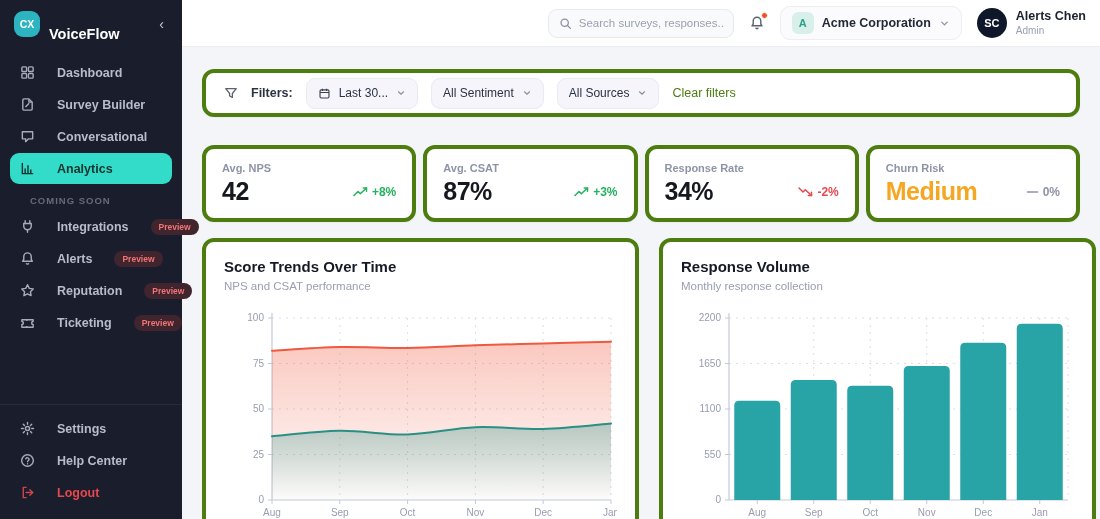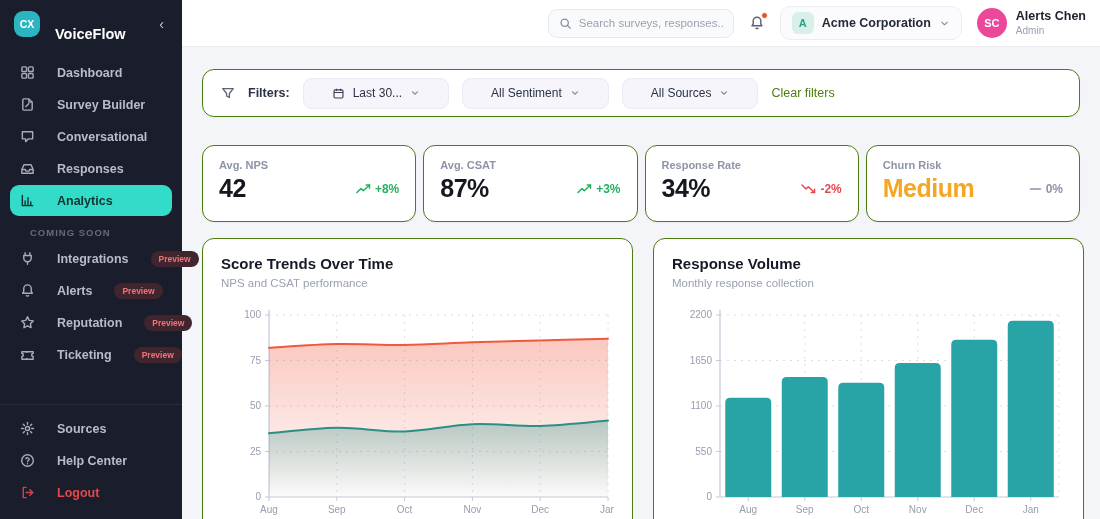--- a/index.html
+++ b/index.html
@@ -2,21 +2,21 @@
 <html><head>
 <meta charset="utf-8">
 <style>
   * { margin:0; padding:0; box-sizing:border-box; }
   html,body { width:1100px; height:519px; overflow:hidden; }
   body { font-family:"Liberation Sans", sans-serif; background:#f4f5f9; color:#161a26; position:relative; }
   svg { display:block; }
 
   
   .sidebar { position:absolute; left:0; top:0; width:182px; height:519px; background:#1a1e2c; display:flex; flex-direction:column; z-index:5; }
-  .side-header { height:47px; display:flex; align-items:center; gap:15px; padding:0 14px; flex:none; }
+  .side-header { height:47px; display:flex; align-items:center; gap:9px; padding:0 14px; flex:none; }
   .logo-badge { width:26px; height:26px; border-radius:9px; background:#2cb5c0; color:#fff; font-size:10.5px; font-weight:bold; display:flex; align-items:center; justify-content:center; flex:none; }
   .app-name { color:#fff; font-size:14.5px; font-weight:bold; flex:1;margin-top:20px; }
   .collapse { color:#c6cad6; font-size:14px; cursor:pointer; padding:0 4px; }
   .nav { padding:10px 10px 0; }
   .nav-item { height:31px; display:flex; align-items:center; gap:22px; padding:0 10px; border-radius:9px; color:#b7bcc9; font-size:12.5px; font-weight:600; cursor:pointer; margin-bottom:1px; }
   .nav-item .ic { display:flex; flex:none; opacity:.9; }
   .nav-item.active { background:#33dbc9; color:#123430; }
   .nav-item.active .ic { opacity:1; }
   .section-label { color:#646b7d; font-size:9.5px; font-weight:bold; letter-spacing:1px; margin:11px 10px 5px 20px; }
   .pv-badge { margin-left:auto; background:#40242e; color:#f07575; font-size:8.5px; font-weight:bold; padding:3px 8px; border-radius:8px; }
@@ -28,31 +28,31 @@
   .topbar { position:absolute; left:182px; top:0; right:0; height:47px; background:#ffffff; border-bottom:1px solid #ecedf3; display:flex; align-items:center; justify-content:flex-end; gap:15px; padding:0 14px 0 0; z-index:4; }
   .searchbox { width:186px; height:29px; background:#f9fafc; border:1px solid #e7e9f1; border-radius:9px; display:flex; align-items:center; gap:7px; padding:0 10px; }
   .searchbox input { border:none; outline:none; background:transparent; font-family:"Liberation Sans",sans-serif; font-size:11.5px; color:#3a404f; width:100%; }
   .searchbox input::placeholder { color:#9ba1b2; }
   .bell-wrap { position:relative; cursor:pointer; display:flex; }
   .bell-dot { position:absolute; top:-3px; right:-3px; width:7px; height:7px; border-radius:50%; background:#f04f23; border:1.5px solid #fff; }
   .org-pill { height:34px; display:flex; align-items:center; gap:8px; border:1px solid #edeef4; background:#fbfbfd; border-radius:10px; padding:0 11px; cursor:pointer; }
   .org-avatar { width:22px; height:22px; border-radius:6px; background:#d9f0ea; color:#2aa189; font-size:11px; font-weight:bold; display:flex; align-items:center; justify-content:center; }
   .org-name { font-size:12.5px; font-weight:600; color:#242a38; }
   .user-wrap { display:flex; align-items:center; gap:9px; cursor:pointer; }
-  .user-avatar { width:30px; height:30px; border-radius:50%; background:#ec4899; color:#fff; font-size:11px; font-weight:bold; display:flex; align-items:center; justify-content:center; }
+  .user-avatar { width:30px; height:30px; border-radius:50%; background:#0f172a; color:#fff; font-size:11px; font-weight:bold; display:flex; align-items:center; justify-content:center; }
   .user-name { font-size:12.5px; font-weight:600; color:#1c212e; line-height:1.25; }
   .user-role { font-size:10px; color:#98a0b2; line-height:1.2; }
 
   
   .content { position:absolute; left:182px; top:47px; right:0; bottom:0; padding:22px 20px 0; overflow:hidden; }
-  .card { background:#fff; border:1px solid #4d7c0f; border-radius:12px; box-shadow:0 1px 2px rgba(16,24,40,.04); }
+  .card { background:#fff; border:4px solid #4d7c0f; border-radius:12px; box-shadow:0 1px 2px rgba(16,24,40,.04); }
 
   .filters-bar { height:48px; display:flex; align-items:center; gap:13px; padding:0 18px; margin-bottom:28px; }
   .filters-label { font-size:12.5px; font-weight:600; color:#2b3242; }
-  .pill { height:31px; display:flex; align-items:center; gap:8px; background:#f5f5fb; border:1px solid #e9eaf3; border-radius:9px; padding:0 28px; font-size:12px; color:#2b3242; cursor:pointer; }
+  .pill { height:31px; display:flex; align-items:center; gap:8px; background:#f5f5fb; border:1px solid #e9eaf3; border-radius:9px; padding:0 11px; font-size:12px; color:#2b3242; cursor:pointer; }
   .clear-link { font-size:12.5px; color:#4d7c0f; cursor:pointer; margin-left:0; }
 
   .kpi-row { display:grid; grid-template-columns:repeat(4,1fr); gap:7px; margin-bottom:16px; }
   .kpi-card { padding:13px 16px; height:77px; }
   .kpi-label { font-size:11px; font-weight:600; color:#8e94a7; margin-bottom:3px; }
   .kpi-line { display:flex; align-items:center; justify-content:space-between; }
   .kpi-value { font-size:25px; font-weight:800; letter-spacing:-.5px; color:#15181f; }
   .kpi-value.orange { color:#f5a623; }
   .trend { display:flex; align-items:center; gap:4px; font-size:12px; font-weight:bold; }
   .trend.up { color:#22b25f; } .trend.down { color:#e5484d; } .trend.flat { color:#8e94a7; }
@@ -96,29 +96,20 @@
       <span>Survey Builder</span>
     </div>
     <div class="nav-item">
       <span class="ic">
           <svg width="15" height="15" viewBox="0 0 16 16" fill="none" stroke="currentColor" stroke-width="1.5" stroke-linejoin="round">
             <path d="M13.5 3h-11v7.5H6v3l3-3h4.5z"></path>
           </svg>
         </span>
       <span>Conversational</span>
     </div>
-    <div class="nav-item">
-      <span class="ic">
-          <svg width="15" height="15" viewBox="0 0 16 16" fill="none" stroke="currentColor" stroke-width="1.5" stroke-linejoin="round">
-            <path d="M2 9l2.2-5h7.6L14 9v4H2z"></path>
-            <path d="M2 9h3.5l1 1.8h3L10.5 9H14"></path>
-          </svg>
-        </span>
-      <span>Responses</span>
-    </div>
     <div class="nav-item active">
       <span class="ic">
           <svg width="15" height="15" viewBox="0 0 16 16" fill="none" stroke="currentColor" stroke-width="1.5" stroke-linecap="round">
             <path d="M2.5 2.5v11h11"></path>
             <path d="M5.5 13V8.5"></path>
             <path d="M8.5 13V5"></path>
             <path d="M11.5 13V9.5"></path>
           </svg>
         </span>
       <span>Analytics</span>
@@ -171,21 +162,21 @@
   <div class="side-spacer"></div>
 
   <div class="side-footer">
     <div class="nav-item">
       <span class="ic">
           <svg width="15" height="15" viewBox="0 0 16 16" fill="none" stroke="currentColor" stroke-width="1.5" stroke-linecap="round">
             <circle cx="8" cy="8" r="2.2"></circle>
             <path d="M8 1.6v1.9M8 12.5v1.9M1.6 8h1.9M12.5 8h1.9M3.5 3.5l1.3 1.3M11.2 11.2l1.3 1.3M12.5 3.5l-1.3 1.3M4.8 11.2l-1.3 1.3"></path>
           </svg>
         </span>
-      <span>Sources</span>
+      <span>Settings</span>
     </div>
     <div class="nav-item">
       <span class="ic">
           <svg width="15" height="15" viewBox="0 0 16 16" fill="none" stroke="currentColor" stroke-width="1.5" stroke-linecap="round">
             <circle cx="8" cy="8" r="6.2"></circle>
             <path d="M6.2 6.2a1.9 1.9 0 0 1 3.6.6c0 1.1-1.7 1.3-1.7 2.4"></path>
             <path d="M8 11.4v.1"></path>
           </svg>
         </span>
       <span>Help Center</span>

